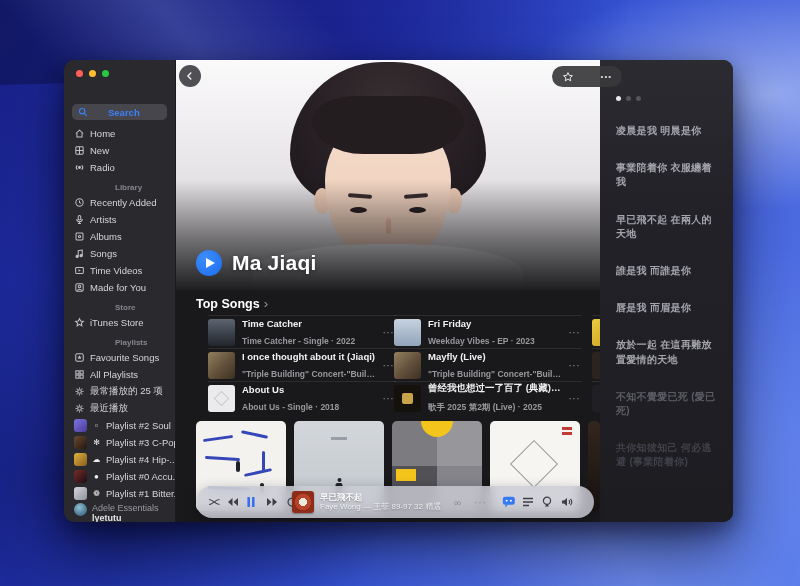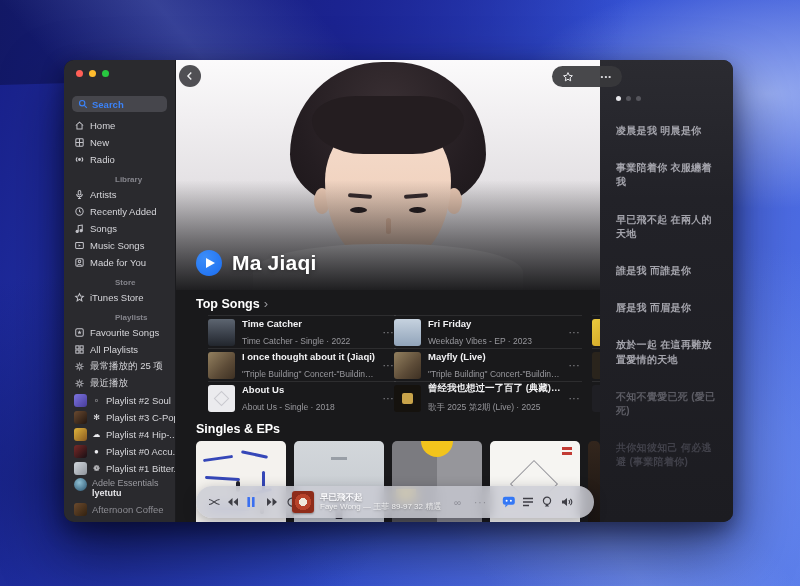--- a/index.html
+++ b/index.html
@@ -25,22 +25,22 @@
     border-radius:10px; overflow:hidden; background:#19191b;
     box-shadow:0 28px 60px rgba(0,0,12,.55), 0 8px 22px rgba(0,0,24,.45); z-index:5; }
 
   
   .sidebar { position:absolute; left:0; top:0; bottom:0; width:112px;
     background:rgba(43,43,47,.97); border-right:1px solid rgba(0,0,0,.35);
     padding-top:28px; overflow:hidden; color:#d6d6da; }
   .traffic { position:absolute; top:10px; left:12px; display:flex; gap:6px; }
   .tl { width:7px; height:7px; border-radius:50%; display:inline-block; }
   .tl.red{background:#ff5f57}.tl.yellow{background:#febc2e}.tl.green{background:#28c840}
-  .search-pill { margin:8px 8px 5px; height:16px; border-radius:5px; background:#46464c;
-    display:flex; align-items:center; gap:4px; padding:0 6px; color:#3b82f7; font-size:9.5px; font-weight:700;}
+  .search-pill { margin:16px 8px 5px; height:16px; border-radius:5px; background:#46464c;
+    display:flex; align-items:center; gap:20px; padding:0 6px; color:#3b82f7; font-size:9.5px; font-weight:700;}
   .side-item { height:17px; display:flex; align-items:center; gap:5px; padding:0 10px;
     font-size:9.5px; white-space:nowrap; overflow:hidden; }
   .side-item .ic { flex:0 0 auto; color:#c2c2c8; display:flex; }
   .side-label { margin:7px 10px 2px; font-size:8px; color:#85858c; font-weight:700;padding-left:41px; }
   .pl-thumb { flex:0 0 auto; width:13px; height:13px; border-radius:3px; }
   .pl-thumb.round{ border-radius:50%; }
   .pl-glyph { flex:0 0 auto; font-size:8px; color:#ececf0; width:9px; text-align:center; }
   .two-line { height:24px; align-items:flex-start; padding-top:1px; }
   .two-line .txt { display:flex; flex-direction:column; line-height:1.15; }
   .two-line .txt .t1 { color:#9a9aa0; font-size:9px; }
@@ -88,21 +88,21 @@
 
   .sec-head { display:flex; align-items:center; gap:4px; margin:6px 20px 4px; color:#fff; font-size:12.5px; font-weight:700; }
   .sec-head .chev { color:#98989d; font-size:13px; font-weight:400; }
   .song-cols { position:relative; margin-left:20px; height:101px; overflow:hidden; width:404px; }
   .song-col { position:absolute; top:0; width:188px; }
   .song-col.c1{left:12px;} .song-col.c2{left:198px;} .song-col.c3{left:396px; width:188px;}
   .song-row { height:33px; display:flex; align-items:center; gap:7px; border-top:1px solid rgba(255,255,255,.09); cursor:default; }
   .song-art { width:27px; height:27px; border-radius:3px; flex:0 0 auto; }
   .song-meta { flex:1; min-width:0; }
   .song-title { color:#f2f2f4; font-size:9.5px; font-weight:600; white-space:nowrap; overflow:hidden; text-overflow:ellipsis; }
-  .song-sub { color:#98989d; font-size:8.5px; white-space:nowrap; overflow:hidden; text-overflow:ellipsis; margin-top:7px; }
+  .song-sub { color:#98989d; font-size:8.5px; white-space:nowrap; overflow:hidden; text-overflow:ellipsis; margin-top:7px;font-weight:bold; }
   .song-more { color:#98989d; font-size:10px; letter-spacing:.5px; flex:0 0 auto; padding-right:2px; cursor:pointer;}
   .song-more::before{ content:"···"; }
 
   .a-tc { background:linear-gradient(180deg,#5d6570 0%,#3b414b 55%,#22262d 100%); }
   .a-tb { background:linear-gradient(135deg,#93805f,#5c4b37 60%,#3d3023); }
   .a-au { background:#ebebee; position:relative; }
   .a-au::after{ content:""; position:absolute; inset:8px; border:1px solid #c9c9cf; transform:rotate(45deg); }
   .a-ff { background:linear-gradient(180deg,#c6d2df,#91a4ba); }
   .a-gs { background:#15120e; position:relative; }
   .a-gs::after{ content:""; position:absolute; left:8px; top:8px; width:11px; height:11px; background:#c9a44a; border-radius:2px; }
@@ -209,53 +209,62 @@
             </svg>
           </span>
         <span>Radio</span>
       </div>
 
       <div class="side-label">Library</div>
 
       <div class="side-item">
         <span class="ic">
             <svg width="11" height="11" viewBox="0 0 12 12" fill="none" stroke="currentColor" stroke-width="1.1">
+              <circle cx="6" cy="6" r="4"></circle>
+              <path d="M6 3.8 V6 L7.6 7"></path>
+            </svg>
+          </span>
+        <span>Recently Added</span>
+      </div>
+      <div class="side-item">
+        <span class="ic">
+            <svg width="11" height="11" viewBox="0 0 12 12" fill="none" stroke="currentColor" stroke-width="1.1">
               <rect x="4.6" y="1.6" width="2.8" height="5" rx="1.4"></rect>
               <path d="M3 5.4 a3 3 0 0 0 6 0 M6 8.4 V10.4 M4.4 10.4 h3.2"></path>
             </svg>
           </span>
         <span>Artists</span>
       </div>
       <div class="side-item">
         <span class="ic">
             <svg width="11" height="11" viewBox="0 0 12 12" fill="none" stroke="currentColor" stroke-width="1.1">
-              <circle cx="6" cy="6" r="4"></circle>
-              <path d="M6 3.8 V6 L7.6 7"></path>
-            </svg>
-          </span>
-        <span>Recently Added</span>
+              <rect x="2.2" y="2.2" width="7.6" height="7.6" rx="1"></rect>
+              <circle cx="6" cy="6" r="1.2"></circle>
+            </svg>
+          </span>
+        <span>Albums</span>
       </div>
       <div class="side-item">
         <span class="ic">
             <svg width="11" height="11" viewBox="0 0 12 12" fill="none" stroke="currentColor" stroke-width="1.1">
               <path d="M4.6 9.2 V3 L9 2.2 V8.4"></path>
               <circle cx="3.4" cy="9.2" r="1.2" fill="currentColor"></circle>
               <circle cx="7.8" cy="8.4" r="1.2" fill="currentColor"></circle>
             </svg>
           </span>
         <span>Songs</span>
       </div>
       <div class="side-item">
         <span class="ic">
             <svg width="11" height="11" viewBox="0 0 12 12" fill="none" stroke="currentColor" stroke-width="1.1">
               <rect x="1.8" y="2.8" width="8.4" height="6.4" rx="1"></rect>
               <path d="M5 4.6 L7.4 6 L5 7.4 Z" fill="currentColor" stroke="none"></path>
             </svg>
           </span>
-        <span>Music Songs</span>
+        <span>Time Videos</span>
       </div>
       <div class="side-item">
         <span class="ic">
             <svg width="11" height="11" viewBox="0 0 12 12" fill="none" stroke="currentColor" stroke-width="1.1">
               <rect x="2" y="2" width="8" height="8" rx="1.4"></rect>
               <circle cx="6" cy="5" r="1.4"></circle>
               <path d="M3.6 9.4 a2.6 2.6 0 0 1 4.8 0"></path>
             </svg>
           </span>
         <span>Made for You</span>
@@ -444,23 +453,20 @@
                 <div class="song-art a-d1"></div>
               </div>
             <div class="song-row">
                 <div class="song-art a-d2"></div>
               </div>
           </div>
         </div>
       </section>
 
       <section>
-        <div class="sec-head">
-          <span>Singles &amp; EPs</span>
-        </div>
         <div class="covers">
           <div class="cover cv1">
             <span class="stroke st1"></span>
               <span class="stroke st2"></span>
               <span class="stroke st3"></span>
             <span class="stroke st4"></span>
               <span class="stroke st5"></span>
               <span class="stroke st6"></span>
             <span class="figurine fg1"></span>
               <span class="figurine fg2"></span>

